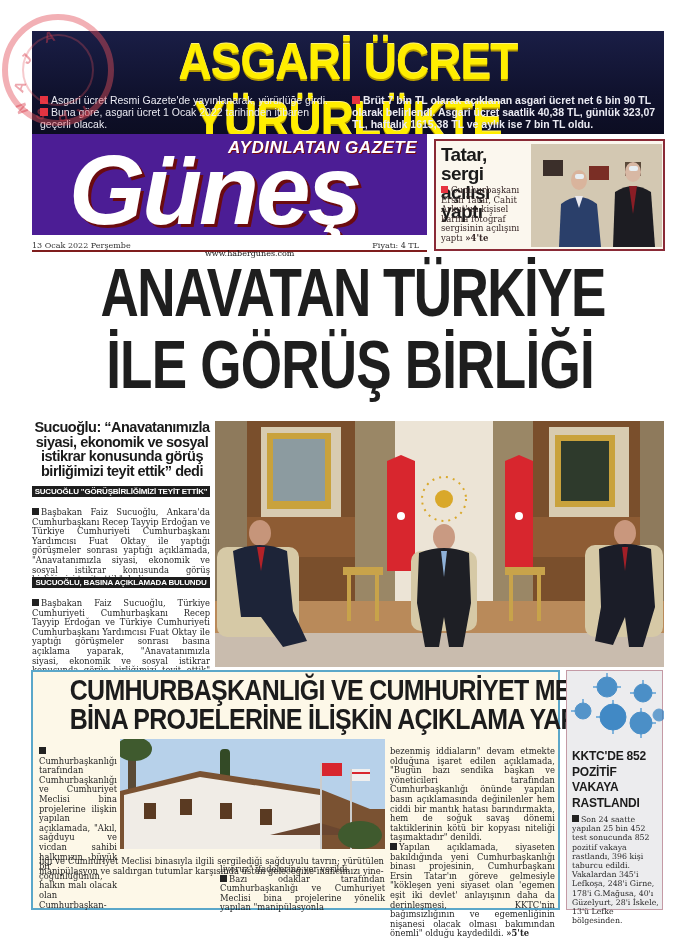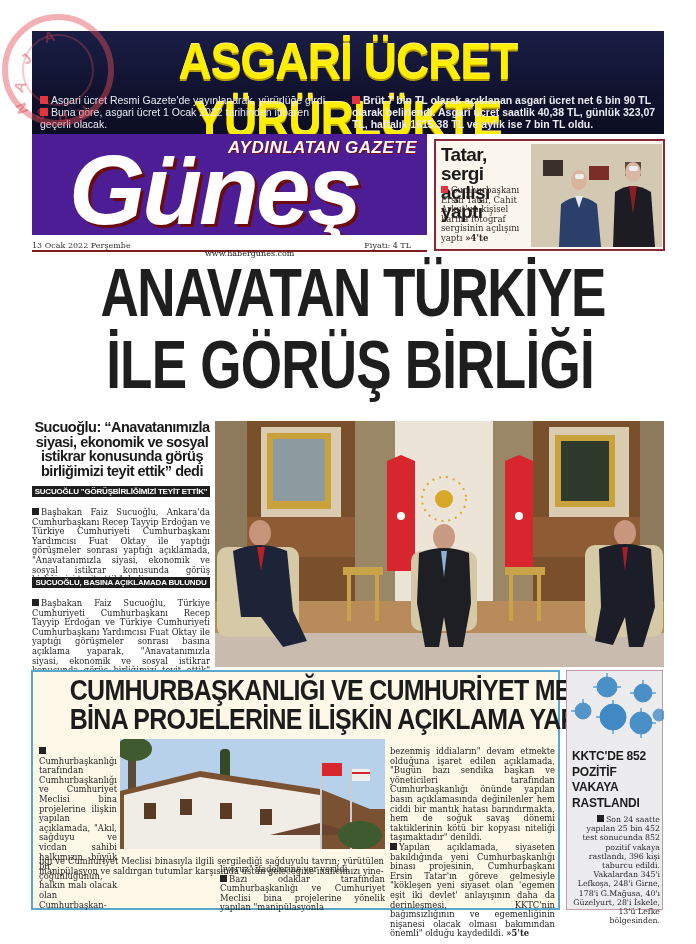--- a/index.html
+++ b/index.html
@@ -57,21 +57,21 @@
     font-weight: 900; font-style: italic; font-size: 98px; line-height: 100px; color: #ffffff;
     letter-spacing: -3px; text-shadow: 3px 3px 0 #6b0b0f; margin-left: 21px;
   }
   .mast-info {
     position: absolute; left: 32px; top: 241px; width: 395px; height: 11px;
     font-size: 8px; line-height: 10px; color: #333;
     border-bottom: 2px solid #7f1d1d;
   }
   .mast-info .date { position: absolute; left: 0; top: 0; }
   .mast-info .url { position: absolute; left: 173px; top: 8px; font-weight: normal; color: #111; text-align: right; }
-  .mast-info .price { position: absolute; right: 16px; top: 0; }
+  .mast-info .price { position: absolute; right: 8px; top: 0; }
 
   
   .promo {
     position: absolute; left: 434px; top: 139px; width: 231px; height: 112px;
     border: 2px solid #8a2a36; background: #fbf7ee;
   }
   .promo-title {
     position: absolute; left: 5px; top: 4px; width: 90px; font-family: "Liberation Sans", sans-serif;
     font-weight: 900; font-size: 19px; line-height: 19px; color: #1a1a1a; letter-spacing: -0.6px;
   }
@@ -135,21 +135,21 @@
 
   
   .covid {
     position: absolute; left: 566px; top: 670px; width: 97px; height: 240px;
     border: 1px solid #c49aa5; background: #ececee;
   }
   .covid-title {
     position: absolute; left: 5px; top: 78px; width: 92px; font-family: "Liberation Sans", sans-serif;
     font-weight: 900; font-size: 12px; line-height: 15.5px; color: #1b1b1b; letter-spacing: -0.2px;
   }
-  .covid-text { position: absolute; left: 5px; top: 144px; width: 88px; font-size: 7.8px; line-height: 9.2px; color: #2a2a2a; text-align: right; }
+  .covid-text { position: absolute; left: 5px; top: 144px; width: 88px; font-size: 7.8px; line-height: 9.2px; color: #2a2a2a; }
 </style>
 </head>
 <body>
 
 <div class="stamp">
   <div class="stamp-inner"></div>
   <span class="stamp-letter" style="left:6px;top:58px;transform:rotate(-70deg)">A</span>
   <span class="stamp-letter" style="left:14px;top:30px;transform:rotate(-45deg)">J</span>
   <span class="stamp-letter" style="left:36px;top:8px;transform:rotate(-15deg)">A</span>
   <span class="stamp-letter" style="left:8px;top:80px;transform:rotate(-110deg)">N</span>

